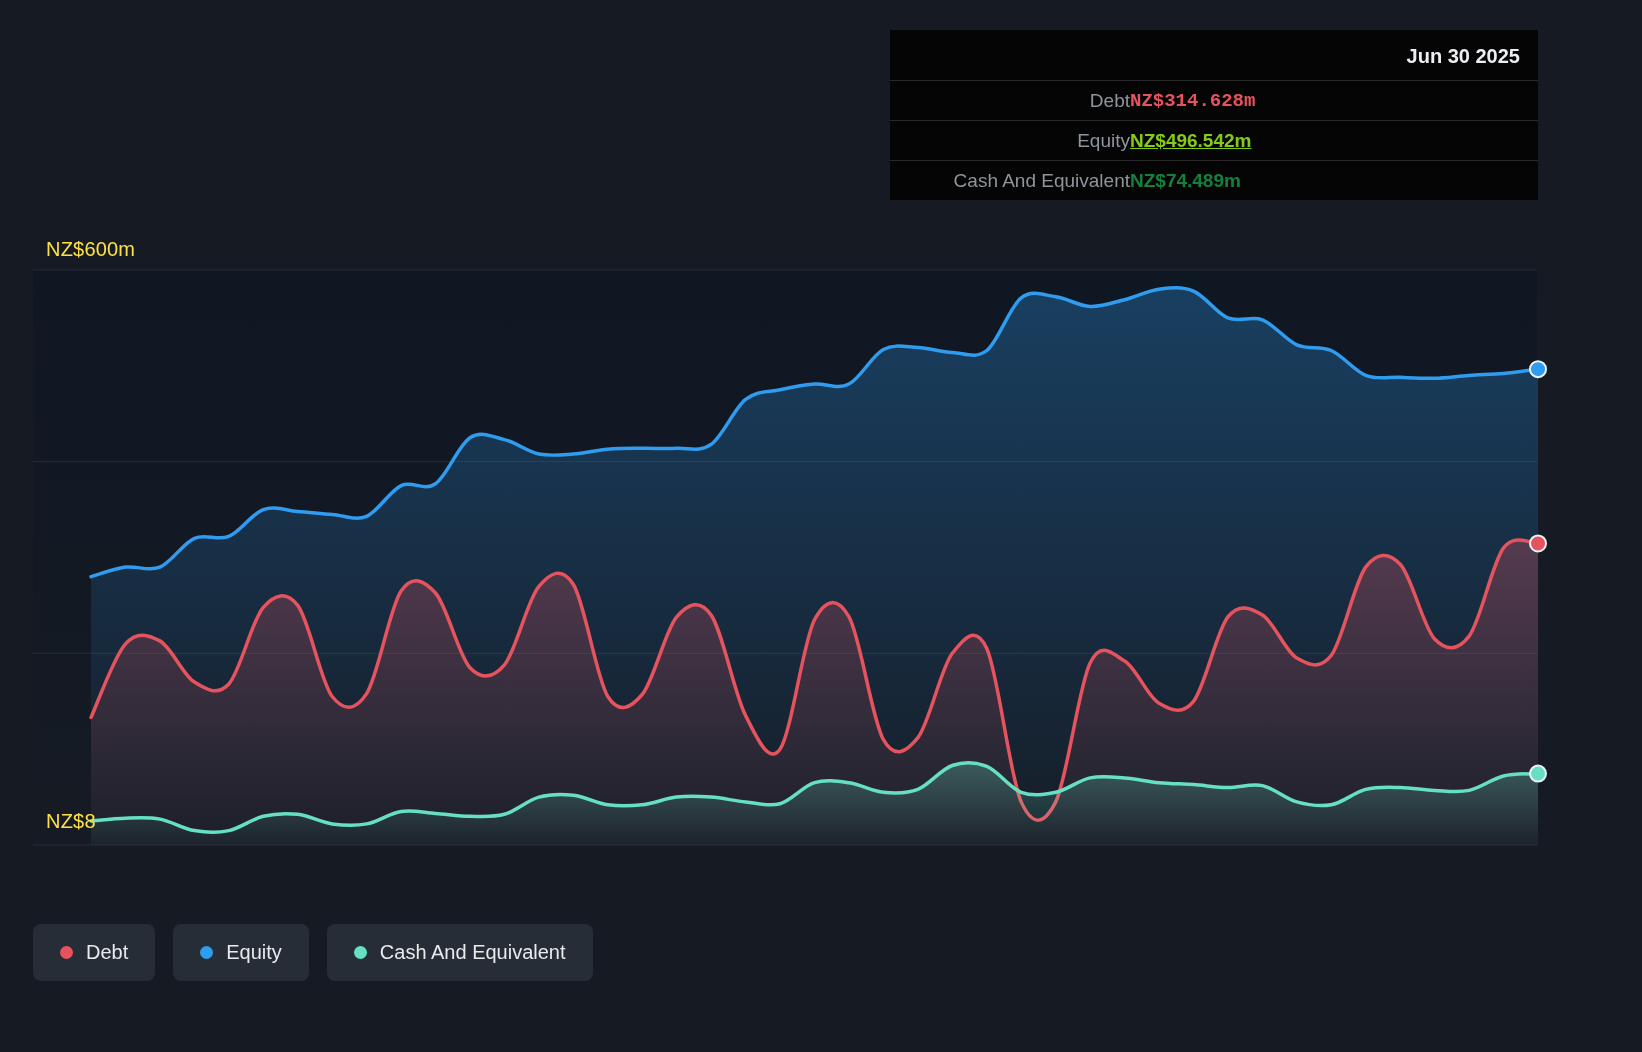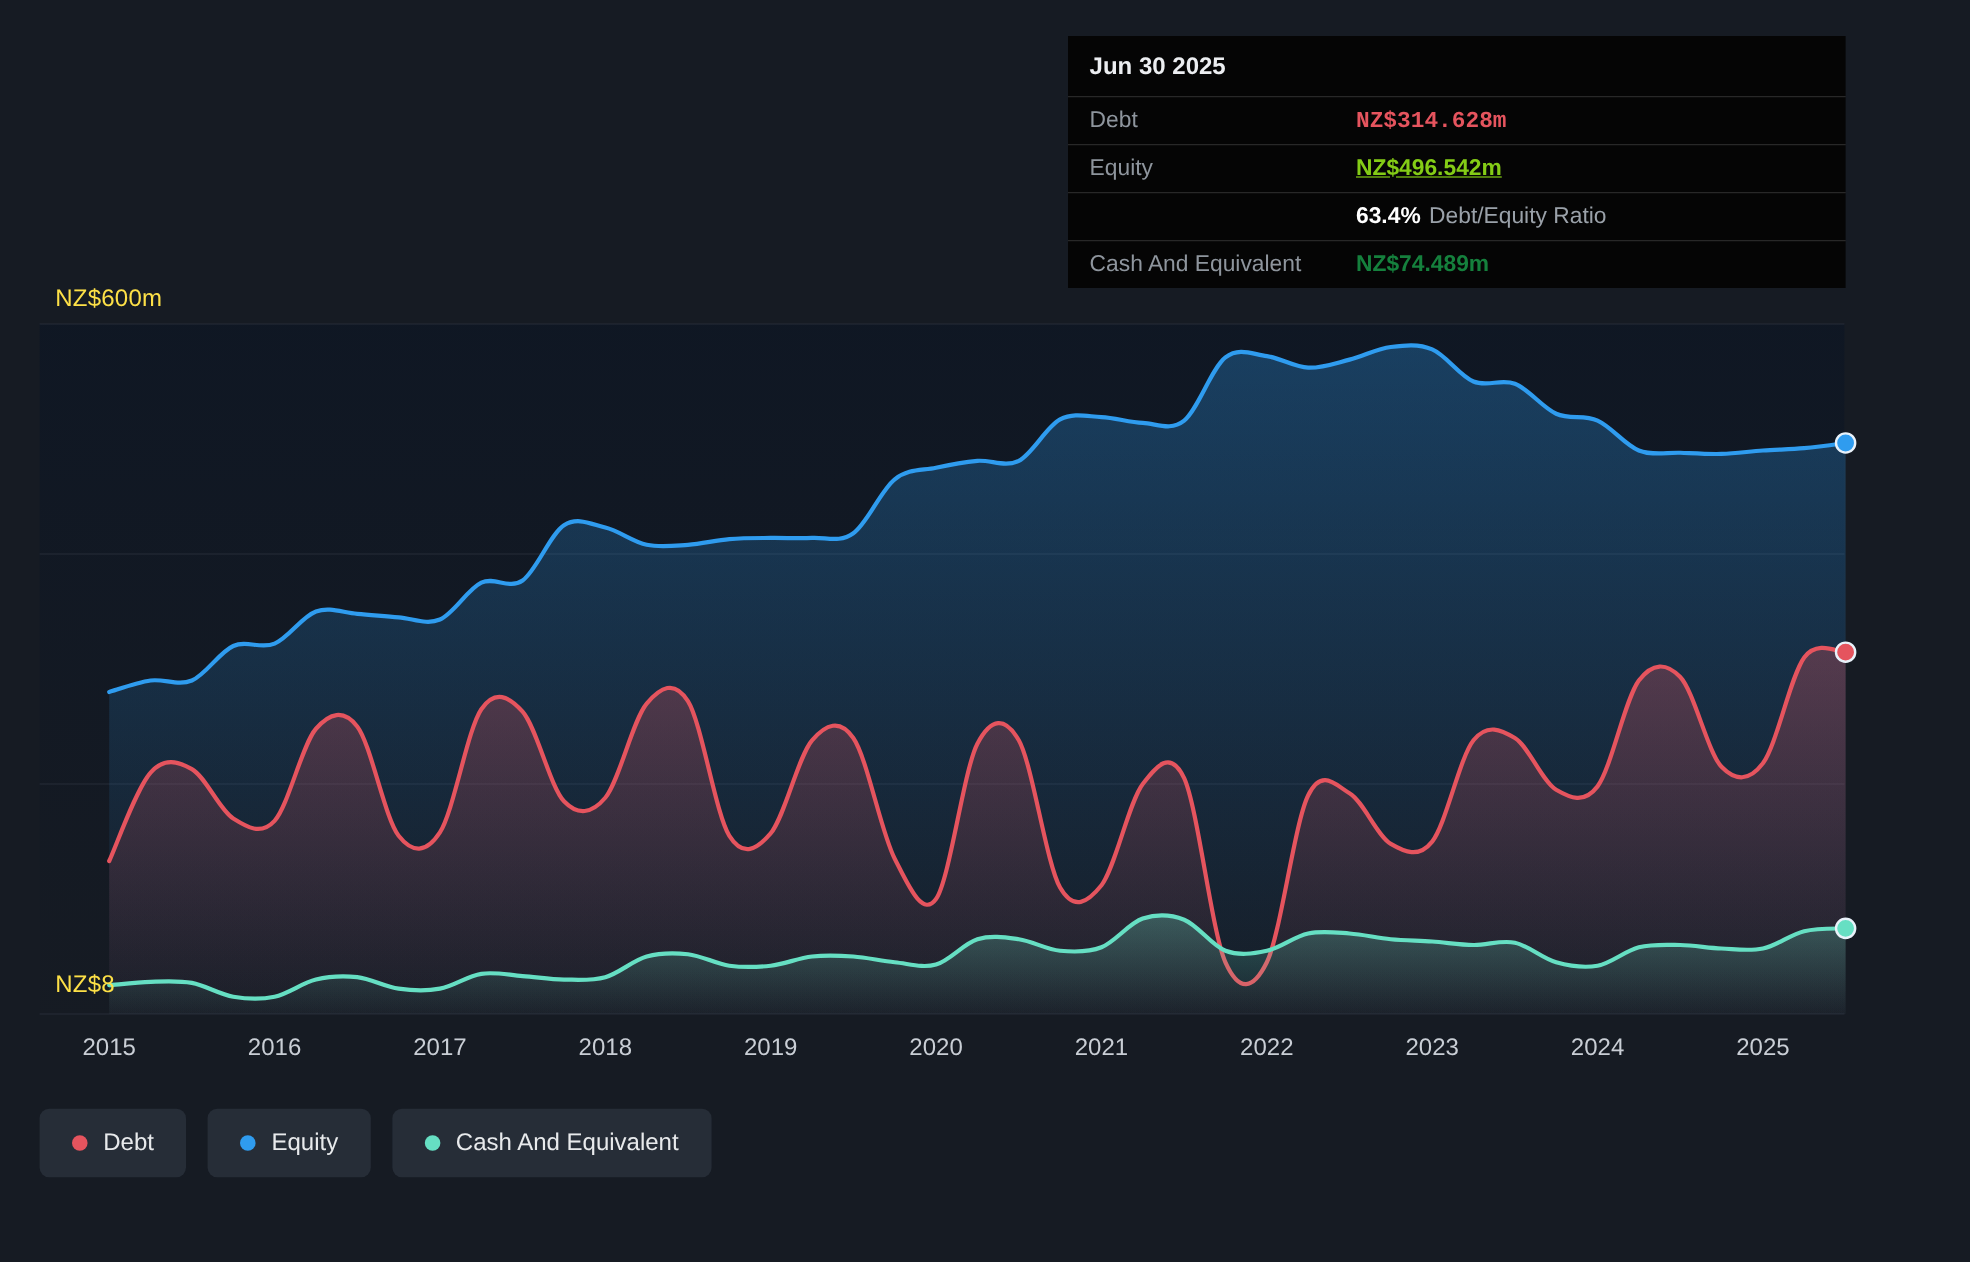--- a/index.html
+++ b/index.html
@@ -7,21 +7,21 @@
   #stage{position:relative;width:1642px;height:1052px;overflow:hidden;background:#161B23;}
   #chart-svg{position:absolute;left:0;top:0;}
 
   
   .y-label{position:absolute;color:#fde047;font-size:20px;letter-spacing:.2px;}
   #x-labels span{position:absolute;top:0;transform:translateX(-50%);color:#C9CED5;font-size:20px;}
   #x-labels{position:absolute;left:0;top:862px;width:100%;height:30px;}
 
   
   #tooltip{position:absolute;left:890px;top:30px;width:648px;box-sizing:border-box;
-           background:#050505;color:#ECEEF1;}
+           background:#050505;color:#ECEEF1;text-align:right;}
   #tooltip .tt-title{font-size:20px;font-weight:700;padding:15px 18px 12px 18px;}
   #tooltip .tt-row{display:flex;align-items:center;height:39px;margin:0 0;
                    border-top:1px solid rgba(255,255,255,0.14);padding:0 18px;}
   #tooltip .tt-label{width:222px;flex:0 0 222px;color:#8E959D;font-size:19px;}
   #tooltip .tt-value{font-size:19px;font-weight:700;}
   #tooltip .tt-ratio-bold{color:#FFFFFF;font-weight:700;font-size:19px;}
   #tooltip .tt-ratio-rest{color:#9AA1A9;font-size:19px;margin-left:7px;font-weight:400;}
 
   
   #legend{position:absolute;left:33px;top:924px;display:flex;gap:18px;}
@@ -66,48 +66,30 @@
       <path d="M91.0,821.0C96.7,820.6 114.0,818.5 125.5,818.2C136.9,817.8 148.4,817.0 159.9,819.1C171.4,821.2 182.9,828.7 194.4,830.6C205.8,832.5 217.3,833.0 228.8,830.6C240.3,828.2 251.8,819.0 263.3,816.3C274.7,813.5 286.2,813.1 297.7,814.3C309.2,815.6 320.7,822.3 332.2,823.9C343.7,825.5 355.1,826.0 366.6,823.9C378.1,821.8 389.6,813.2 401.1,811.5C412.6,809.7 424.0,812.6 435.5,813.4C447.0,814.2 458.5,816.1 470.0,816.3C481.5,816.4 492.9,817.5 504.4,814.3C515.9,811.1 527.4,800.3 538.9,797.1C550.4,793.9 561.8,793.9 573.3,795.2C584.8,796.4 596.3,803.2 607.8,804.8C619.3,806.3 630.8,806.0 642.2,804.8C653.7,803.5 665.2,798.4 676.7,797.1C688.2,795.8 699.7,796.3 711.1,797.1C722.6,797.9 734.1,800.8 745.6,801.9C757.1,803.0 768.6,807.0 780.0,803.8C791.5,800.6 803.0,786.2 814.5,782.7C826.0,779.2 837.5,781.1 849.0,782.7C860.4,784.3 871.9,791.2 883.4,792.3C894.9,793.4 906.4,793.9 917.9,789.4C929.3,784.9 940.8,769.3 952.3,765.5C963.8,761.6 975.3,761.9 986.8,766.4C998.2,770.9 1009.7,788.0 1021.2,792.3C1032.7,796.6 1044.2,794.7 1055.7,792.3C1067.2,789.9 1078.6,780.3 1090.1,777.9C1101.6,775.5 1113.1,777.1 1124.6,777.9C1136.1,778.7 1147.5,781.6 1159.0,782.7C1170.5,783.8 1182.0,783.8 1193.5,784.6C1205.0,785.4 1216.4,787.3 1227.9,787.5C1239.4,787.7 1250.9,783.2 1262.4,785.6C1273.9,788.0 1285.3,798.7 1296.8,801.9C1308.3,805.1 1319.8,806.8 1331.3,804.8C1342.8,802.7 1354.3,792.3 1365.7,789.4C1377.2,786.5 1388.7,787.3 1400.2,787.5C1411.7,787.7 1423.2,789.9 1434.6,790.4C1446.1,790.9 1457.6,792.8 1469.1,790.4C1480.6,788.0 1492.1,778.8 1503.5,776.0C1515.0,773.2 1532.3,774.0 1538.0,773.6L1538.0,845L91.0,845Z" fill="url(#g-cash)" stroke="none"></path>
       <path d="M91.0,821.0C96.7,820.6 114.0,818.5 125.5,818.2C136.9,817.8 148.4,817.0 159.9,819.1C171.4,821.2 182.9,828.7 194.4,830.6C205.8,832.5 217.3,833.0 228.8,830.6C240.3,828.2 251.8,819.0 263.3,816.3C274.7,813.5 286.2,813.1 297.7,814.3C309.2,815.6 320.7,822.3 332.2,823.9C343.7,825.5 355.1,826.0 366.6,823.9C378.1,821.8 389.6,813.2 401.1,811.5C412.6,809.7 424.0,812.6 435.5,813.4C447.0,814.2 458.5,816.1 470.0,816.3C481.5,816.4 492.9,817.5 504.4,814.3C515.9,811.1 527.4,800.3 538.9,797.1C550.4,793.9 561.8,793.9 573.3,795.2C584.8,796.4 596.3,803.2 607.8,804.8C619.3,806.3 630.8,806.0 642.2,804.8C653.7,803.5 665.2,798.4 676.7,797.1C688.2,795.8 699.7,796.3 711.1,797.1C722.6,797.9 734.1,800.8 745.6,801.9C757.1,803.0 768.6,807.0 780.0,803.8C791.5,800.6 803.0,786.2 814.5,782.7C826.0,779.2 837.5,781.1 849.0,782.7C860.4,784.3 871.9,791.2 883.4,792.3C894.9,793.4 906.4,793.9 917.9,789.4C929.3,784.9 940.8,769.3 952.3,765.5C963.8,761.6 975.3,761.9 986.8,766.4C998.2,770.9 1009.7,788.0 1021.2,792.3C1032.7,796.6 1044.2,794.7 1055.7,792.3C1067.2,789.9 1078.6,780.3 1090.1,777.9C1101.6,775.5 1113.1,777.1 1124.6,777.9C1136.1,778.7 1147.5,781.6 1159.0,782.7C1170.5,783.8 1182.0,783.8 1193.5,784.6C1205.0,785.4 1216.4,787.3 1227.9,787.5C1239.4,787.7 1250.9,783.2 1262.4,785.6C1273.9,788.0 1285.3,798.7 1296.8,801.9C1308.3,805.1 1319.8,806.8 1331.3,804.8C1342.8,802.7 1354.3,792.3 1365.7,789.4C1377.2,786.5 1388.7,787.3 1400.2,787.5C1411.7,787.7 1423.2,789.9 1434.6,790.4C1446.1,790.9 1457.6,792.8 1469.1,790.4C1480.6,788.0 1492.1,778.8 1503.5,776.0C1515.0,773.2 1532.3,774.0 1538.0,773.6" fill="none" stroke="#66DFC3" stroke-width="3.5" stroke-linejoin="round" stroke-linecap="round"></path>
       <circle cx="1538" cy="369.14725000000004" r="8" fill="#2F9CEF" stroke="#E9F2FA" stroke-width="2"></circle>
       <circle cx="1538" cy="543.4815000000001" r="8" fill="#E5545E" stroke="#E9F2FA" stroke-width="2"></circle>
       <circle cx="1538" cy="773.6147083333333" r="8" fill="#66DFC3" stroke="#E9F2FA" stroke-width="2"></circle>
     </svg>
 
   <div class="y-label" style="left:46px;top:238px;">NZ$600m</div>
   <div class="y-label" style="left:46px;top:810px;">NZ$8</div>
 
-  <div id="x-labels">
-      <span style="left: 91px;">2015</span>
-      <span style="left: 228.81px;">2016</span>
-      <span style="left: 366.619px;">2017</span>
-      <span style="left: 504.429px;">2018</span>
-      <span style="left: 642.238px;">2019</span>
-      <span style="left: 780.048px;">2020</span>
-      <span style="left: 917.857px;">2021</span>
-      <span style="left: 1055.67px;">2022</span>
-      <span style="left: 1193.48px;">2023</span>
-      <span style="left: 1331.29px;">2024</span>
-      <span style="left: 1469.1px;">2025</span>
-    </div>
 
   <div id="tooltip" style="background: rgb(5, 5, 5);">
     <div class="tt-title">Jun 30 2025</div>
     <div class="tt-row">
       <span class="tt-label">Debt</span>
       <span class="tt-value" style="color: rgb(229, 84, 94); font-family: Liberation Mono, monospace;">NZ$314.628m</span>
     </div>
     <div class="tt-row">
       <span class="tt-label">Equity</span>
       <span class="tt-value" style="color: #84cc16; text-decoration: underline;">NZ$496.542m</span>
-    </div>
-    <div class="tt-row">
-      <span class="tt-label"></span>
-      <span class="tt-ratio-bold">63.4%</span>
-      <span class="tt-ratio-rest">Debt/Equity Ratio</span>
     </div>
     <div class="tt-row">
       <span class="tt-label">Cash And Equivalent</span>
       <span class="tt-value" style="color: #15803d;">NZ$74.489m</span>
     </div>
   </div>
 
   <div id="legend">
       <div class="legend-pill" style="background: rgb(38, 45, 55);">
         <span class="legend-dot" style="background: rgb(229, 84, 94);"></span>

